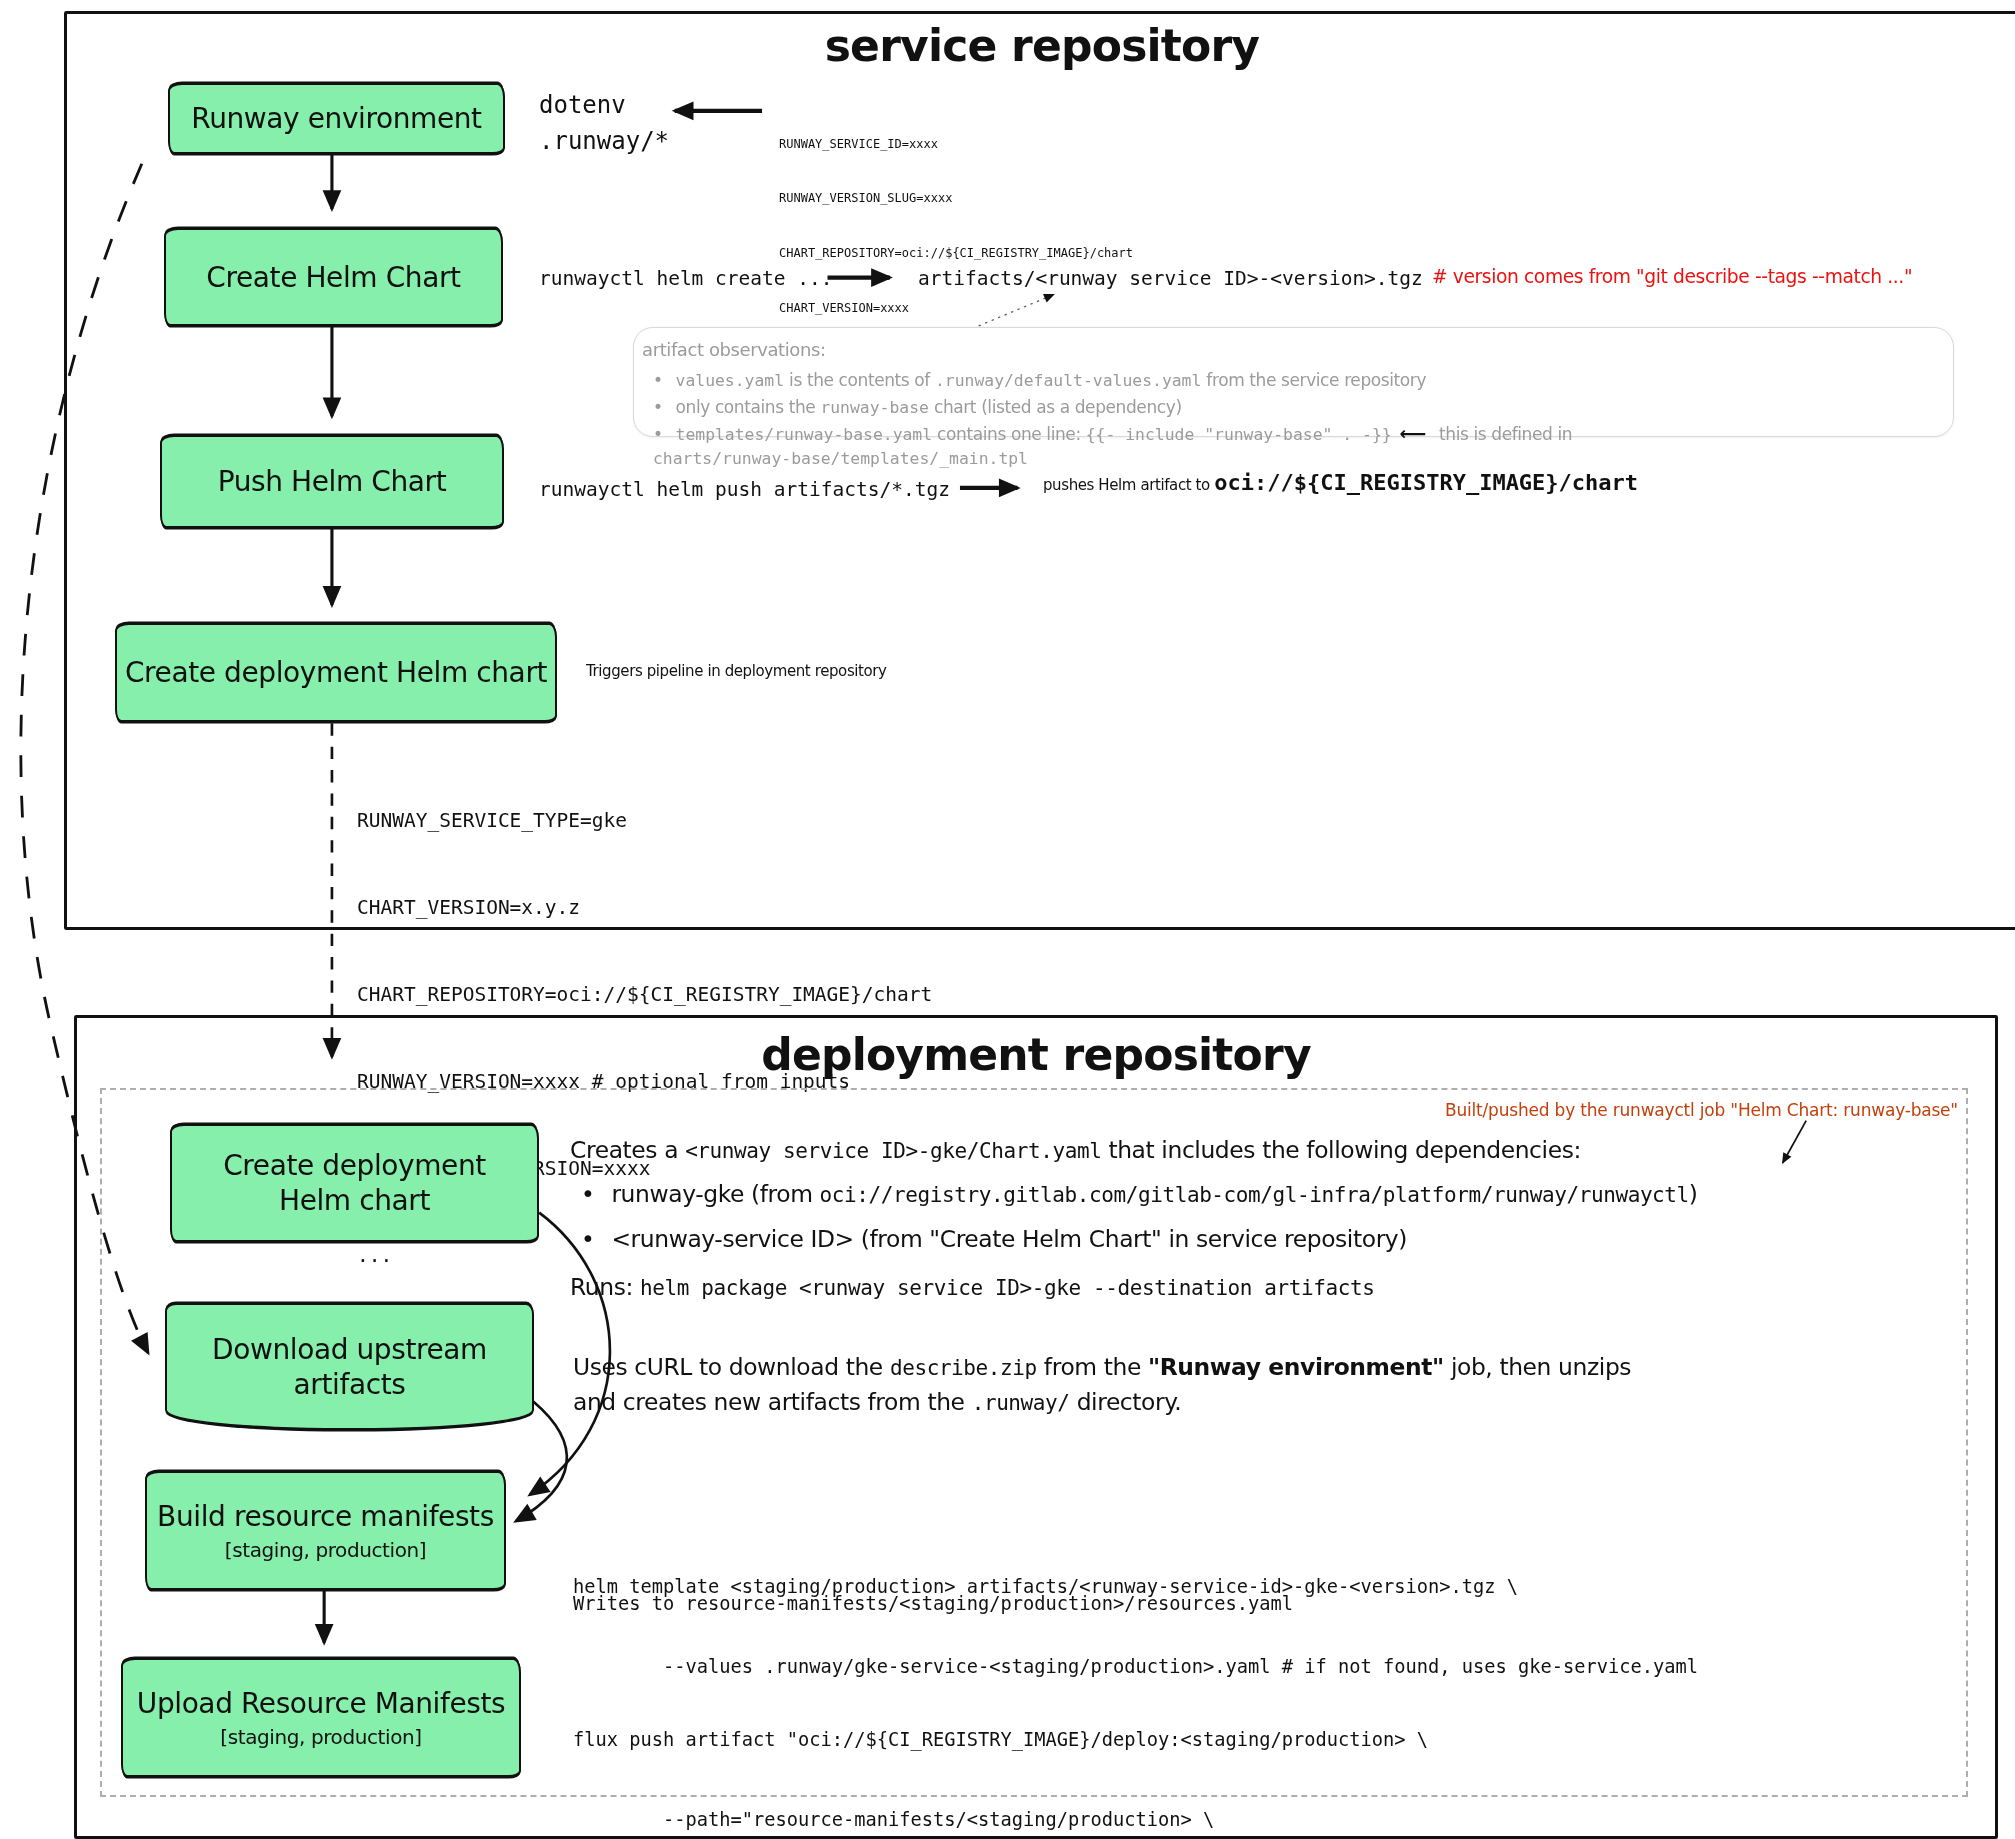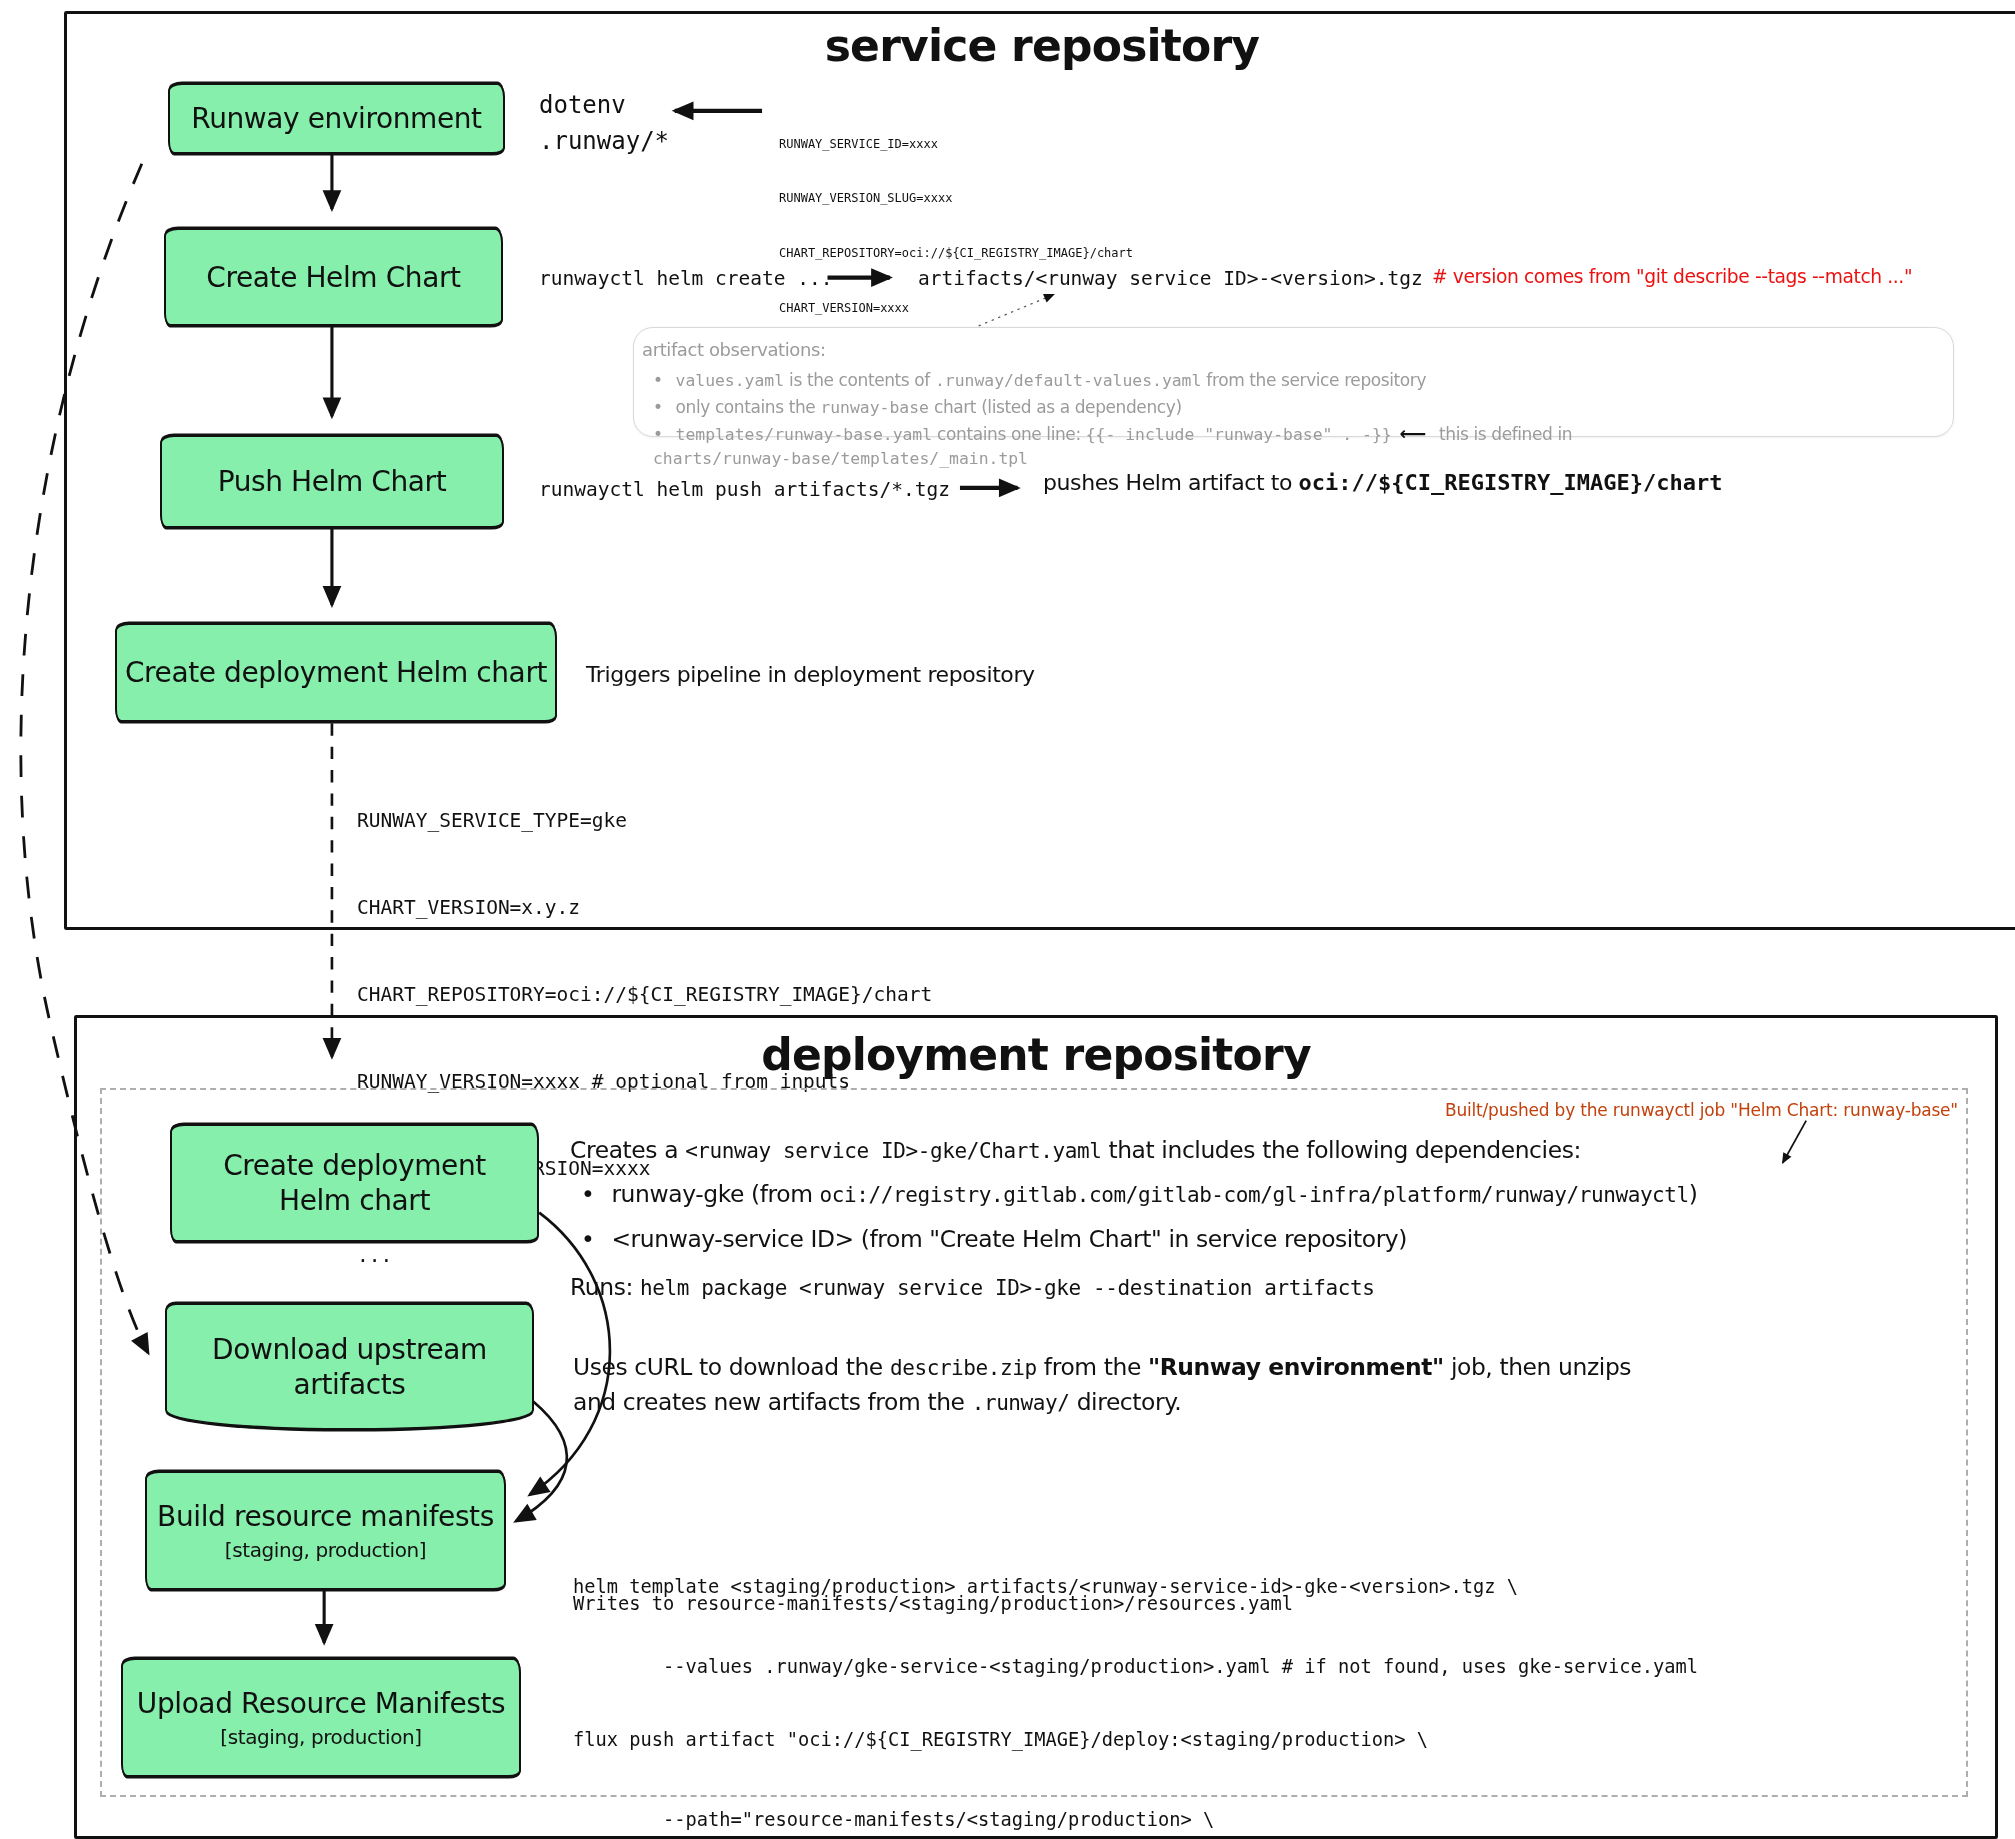--- a/index.html
+++ b/index.html
@@ -18,21 +18,21 @@
         text-align:center;}
   .node-label{font-size:28px;line-height:1.25;letter-spacing:-0.4px;}
   .node-sub{font-size:20px;margin-top:3.1px;letter-spacing:-0.4px;}
   
   .code{font-family:"DejaVu Sans Mono",monospace;white-space:pre;}
   .code-lg{font-size:24px;line-height:36px;}
   .code-md{font-size:19.5px;line-height:25px;}
   .code-sm{font-size:12px;line-height:18.3px;}
   .code-blk{font-size:18.7px;line-height:26.5px;}
   .hand{letter-spacing:-0.4px;}
-  .hand-md{font-size:22px;}
+  .hand-md{font-size:15px;}
   .red-note{color:#ec1111;font-size:18.7px;font-weight:500;}
   .abs{position:absolute;}
   ul.plain{list-style:none;margin:0;padding:0;}
   
   .obs-box{position:absolute;border:1.9px solid #d9d9d9;border-radius:20px;background:#fff;
            box-shadow:0 0.8px 2.3px rgba(0,0,0,0.06);color:#9b9b9b;padding:11px 8px;}
   .obs-title{font-size:18px;margin-bottom:9.4px;}
   .obs-box ul{list-style:none;margin:0;padding:0 0 0 11px;}
   .obs-box li{font-size:17px;line-height:23.4px;margin-bottom:3.1px;}
   .obs-box li::before{content:"•";margin-right:12.5px;color:#9b9b9b;}

